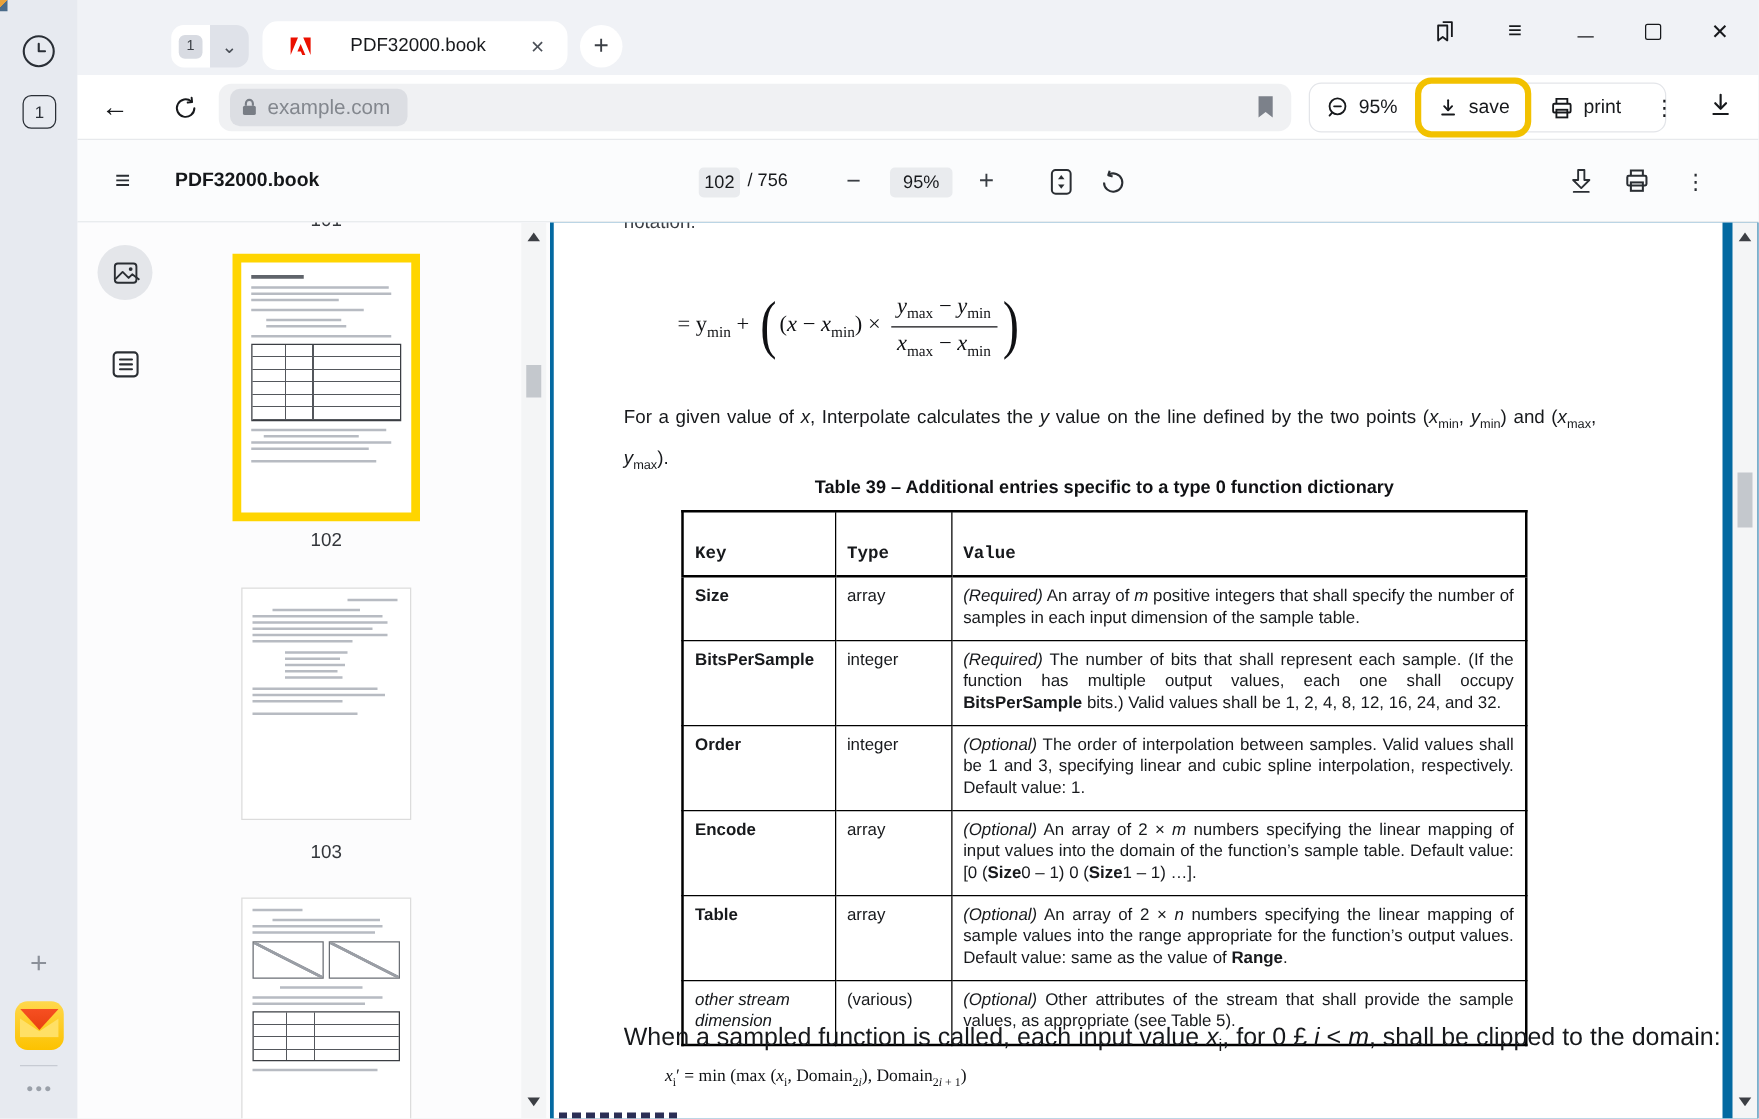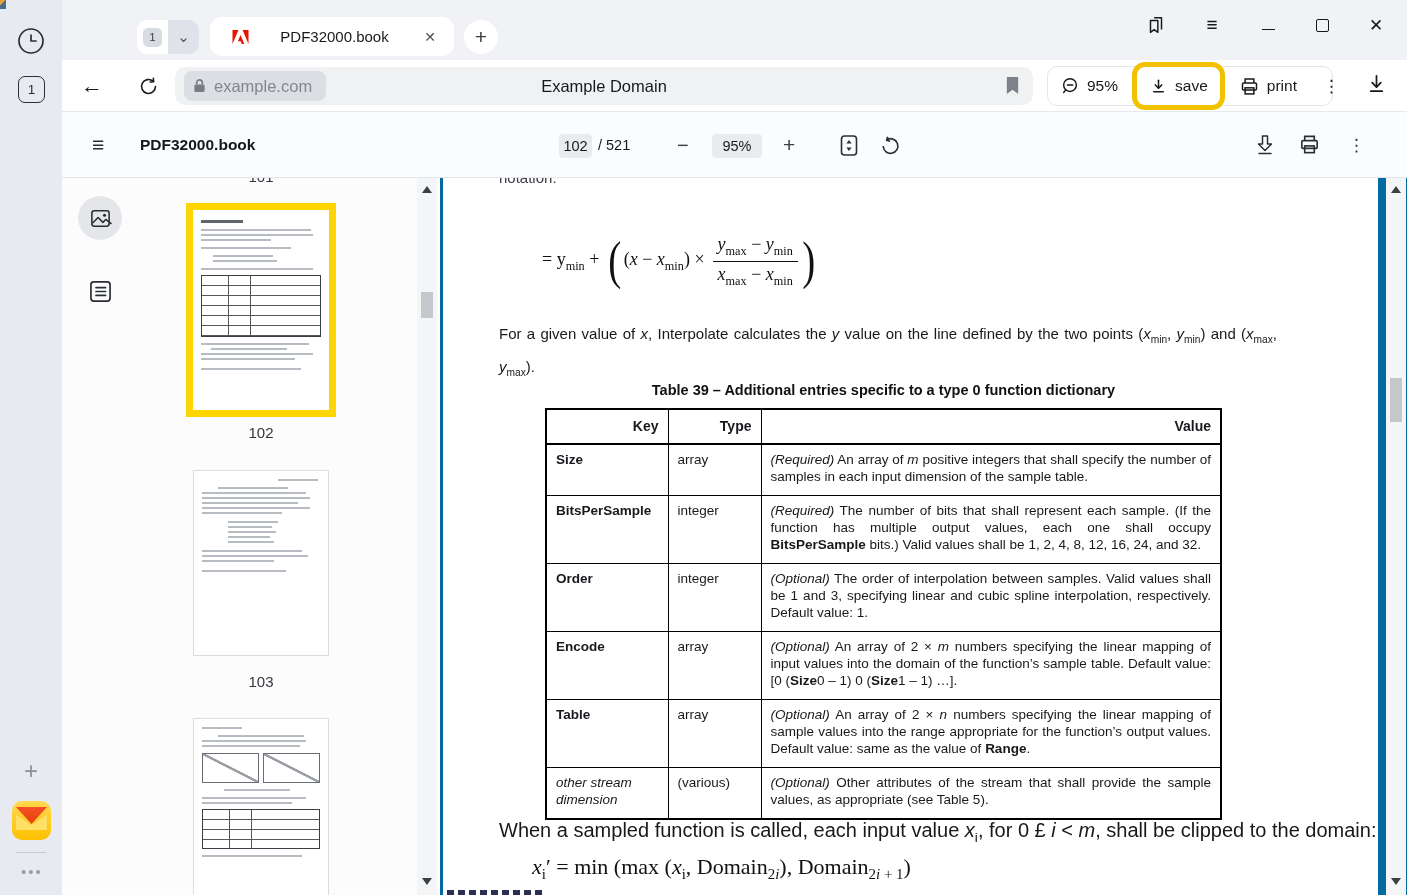--- a/index.html
+++ b/index.html
@@ -130,26 +130,26 @@
   sub { font-size:68%; }
   .para1 { position:absolute; left:56px; top:142px; width:778px; font-size:15px; line-height:27px;
     text-align:justify; color:#17191c; }
   .tbl-title { position:absolute; left:102px; top:204px; width:677px; text-align:center;
     font-weight:bold; font-size:14.5px; color:#101114; }
   .spec-table { position:absolute; left:102px; top:230px; width:677px; border-collapse:collapse;
     font-size:13.5px; color:#17191c; }
   .spec-table th, .spec-table td { border:1px solid #000; padding:6px 9px 10px 9px; vertical-align:top;
     line-height:17px; }
   .spec-table { border:2.5px solid #000; }
-  .spec-table thead th { border-bottom:2.5px solid #000; text-align:right; font-size:14px; padding-top:8px; padding-bottom:8px; }
+  .spec-table thead th { border-bottom:2.5px solid #000; text-align:left; font-size:14px; padding-top:25px; padding-bottom:8px;font-family:Liberation Mono, monospace; }
   .c-key { width:122px; }
   .c-type { width:93px; }
   .c-value { text-align:justify; }
   .para2 { position:absolute; left:56px; top:641px; font-size:20px; color:#17191c; }
-  .formula3 { position:absolute; left:89px; top:676px; font-size:22px; color:#101114; }
+  .formula3 { position:absolute; left:89px; top:676px; font-size:14px; color:#101114; }
   .clip-bottom { position:absolute; left:4px; top:712px; width:96px; height:5px;
     background:repeating-linear-gradient(90deg,#2b2e55 0 7px, transparent 7px 11px); }
 
   svg { display:block; }
 </style>
 </head>
 <body>
 
 <div class="window">
 
@@ -219,21 +219,20 @@
     <div class="addr">
       <div class="domain-chip">
         <span>
           <svg width="15" height="16" viewBox="0 0 16 17">
               <rect x="2.5" y="7" width="11" height="8" rx="1.6" fill="#787d85"></rect>
               <path d="M5 7V5a3 3 0 0 1 6 0v2" fill="none" stroke="#787d85" stroke-width="1.8"></path>
             </svg>
         </span>
         <span class="domain-text">example.com</span>
       </div>
-      <span class="addr-title">Example Domain</span>
       <span class="addr-bm">
         <svg width="17" height="21" viewBox="0 0 18 22">
             <path d="M3 2h12v18l-6-4.6L3 20z" fill="#7c818a"></path>
           </svg>
       </span>
     </div>
     <div class="tb-group">
       <div class="tb-item">
         <span>
           <svg width="20" height="20" viewBox="0 0 22 22" fill="none" stroke="#17191c" stroke-width="1.6">
@@ -273,21 +272,21 @@
           <path d="M7.5 11l4.5 4.7 4.5-4.7"></path>
           <path d="M6 20h12"></path>
         </svg>
     </span>
   </div>
 
   <div class="pdfbar">
     <span class="pdf-ham">≡</span>
     <span class="pdf-title">PDF32000.book</span>
     <div class="page-box">102</div>
-    <span class="page-total">/ 521</span>
+    <span class="page-total">/ 756</span>
     <span class="zo-minus">−</span>
     <div class="zoom-box">95%</div>
     <span class="zo-plus">+</span>
     <span class="pdf-right-ico" style="left:775px;">
       <svg width="24" height="25" viewBox="0 0 24 25" fill="none" stroke="#2a2e33" stroke-width="1.6">
           <rect x="4.5" y="3" width="15" height="19" rx="3"></rect>
           <path d="M12 7l2.6 3.4H9.4z" fill="#2a2e33" stroke="none"></path>
           <path d="M12 18l2.6-3.4H9.4z" fill="#2a2e33" stroke="none"></path>
         </svg>
     </span>

